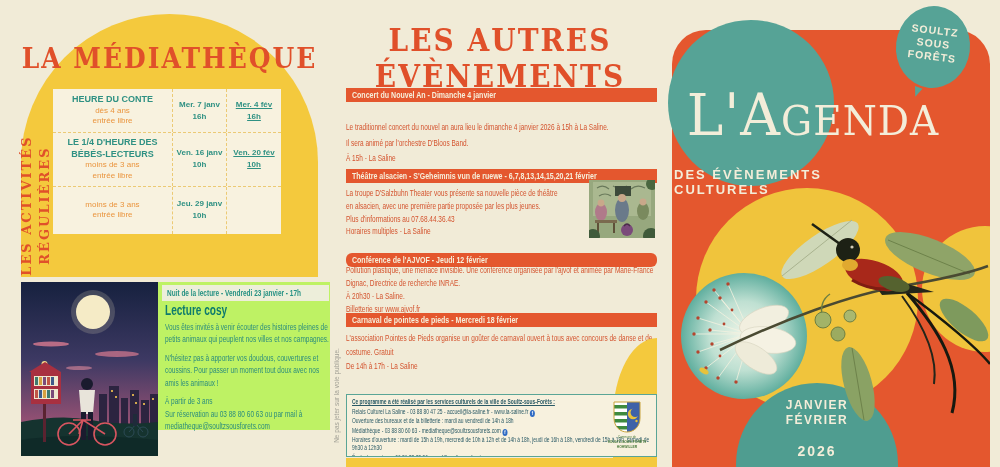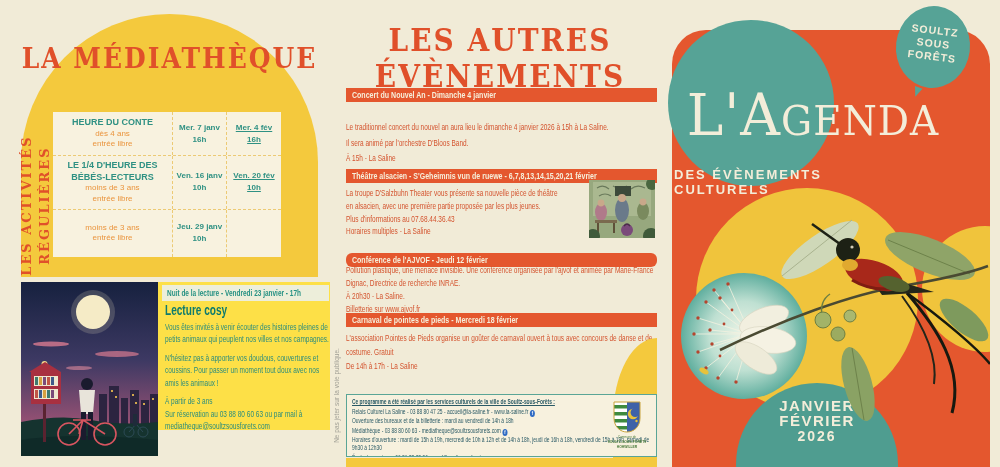--- a/index.html
+++ b/index.html
@@ -9,33 +9,33 @@
 
   
   .arch { position:absolute; left:21px; top:14px; width:297px; height:263px;
           background:#f4c93d; border-radius:149px 149px 0 0; }
   .lp-title { position:absolute; left:21px; top:44px; width:297px; text-align:center;
               font-family:"DejaVu Serif", serif; font-weight:bold; font-size:25px;
               letter-spacing:2px; color:#e0502a; transform:scaleY(1.15); }
   .lp-vertical { position:absolute; left:-50px; top:188px; width:172px; text-align:center;
                  transform:rotate(-90deg); font-family:"DejaVu Serif", serif; font-weight:bold;
                  font-size:13px; letter-spacing:2px; color:#e0502a; line-height:1.35; }
-  .lp-table { position:absolute; left:53px; top:112px; width:228px; background:#f8f2df; }
+  .lp-table { position:absolute; left:53px; top:89px; width:228px; background:#f8f2df; }
   .trow { display:flex; border-bottom:1px dashed #ecca74; min-height:44px; }
   .trow:last-child { border-bottom:none; min-height:47px; }
   .tlabel { width:120px; padding:4px 2px; text-align:center; border-right:1px dashed #ecca74;
             display:flex; flex-direction:column; justify-content:center; }
   .tname { font-weight:bold; font-size:9px; color:#2f9183; white-space:pre-line; line-height:1.3; }
   .tsub  { font-size:8px; color:#ea953e; line-height:1.35; }
   .tdate { width:54px; text-align:center; font-size:8px; color:#2f9183; line-height:1.5;
            white-space:pre-line; border-right:1px dashed #ecca74; display:flex;
            align-items:center; justify-content:center; font-weight:bold; }
   .tdate:last-child { border-right:none;text-decoration:underline; }
 
-  .lp-box { position:absolute; left:21px; top:282px; width:309px; height:148px; background:#fde047; }
+  .lp-box { position:absolute; left:21px; top:282px; width:309px; height:148px; background:#bef264; }
   .lp-illu { position:absolute; left:0; top:0; width:137px; height:174px; display:block; }
   .lp-evheader { position:absolute; left:141px; top:3px; width:167px; height:16px;
                  background:#edeeda; color:#259183; font-weight:bold; font-size:9px;
                  line-height:16px; padding-left:5px; white-space:nowrap; overflow:visible; }
   .lp-evbody { position:absolute; left:144px; top:22px; width:228px; transform:scaleX(0.72);
                transform-origin:0 0; color:#2b8c7d; font-size:9px; line-height:12.5px; }
   .lc-title { font-size:14px; font-weight:bold; color:#0f7b6d; margin-bottom:4px; }
   .lp-evbody p { margin-bottom:6px; }
   .lp-evbody .tight { margin-bottom:0; }
 
@@ -81,23 +81,23 @@
   .rp-orange { position:absolute; left:12px; top:30px; width:318px; height:437px;
                background:#e4572e; border-radius:34px 34px 0 0; overflow:hidden; }
   .rp-yellow-main  { position:absolute; left:24px; top:158px; width:222px; height:222px;
                      border-radius:50%; background:#f0c43c; }
   .rp-yellow-right { position:absolute; left:250px; top:196px; width:126px; height:126px;
                      border-radius:50%; background:#f0c43c; }
   .rp-flower { position:absolute; left:8px; top:242px; width:128px; height:128px; }
   .rp-dome { position:absolute; left:64px; top:353px; width:162px; height:84px; background:#4f9d90;
              border-radius:84px 84px 0 0; text-align:center; color:#f3edd9; font-weight:bold;
              letter-spacing:1.5px; }
-  .rp-dome .m { font-size:15px; line-height:15px; }
+  .rp-dome .m { font-size:12px; line-height:15px; }
   .rp-dome .m:first-child { margin-top:15px; }
-  .rp-dome .yr { font-size:14px; margin-top:0; letter-spacing:2px; }
+  .rp-dome .yr { font-size:14px; margin-top:15px; letter-spacing:2px; }
   .rp-bird { position:absolute; left:30px; top:168px; width:288px; height:240px; }
   .rp-teal-circle { position:absolute; left:8px; top:20px; width:166px; height:166px;
                     border-radius:50%; background:#56a396; }
   .rp-balloon { position:absolute; left:236px; top:6px; width:74px; height:82px; background:#56a396;
                 border-radius:50%; transform:rotate(7deg); text-align:center; color:#f3edd9;
                 font-weight:bold; font-size:10.5px; letter-spacing:1px; line-height:13px;
                 padding-top:18px; }
   .rp-balloon-tail { position:absolute; left:253px; top:87px; width:0; height:0;
                      border-left:4px solid transparent; border-right:4px solid transparent;
                      border-top:10px solid #56a396; transform:rotate(20deg); }

